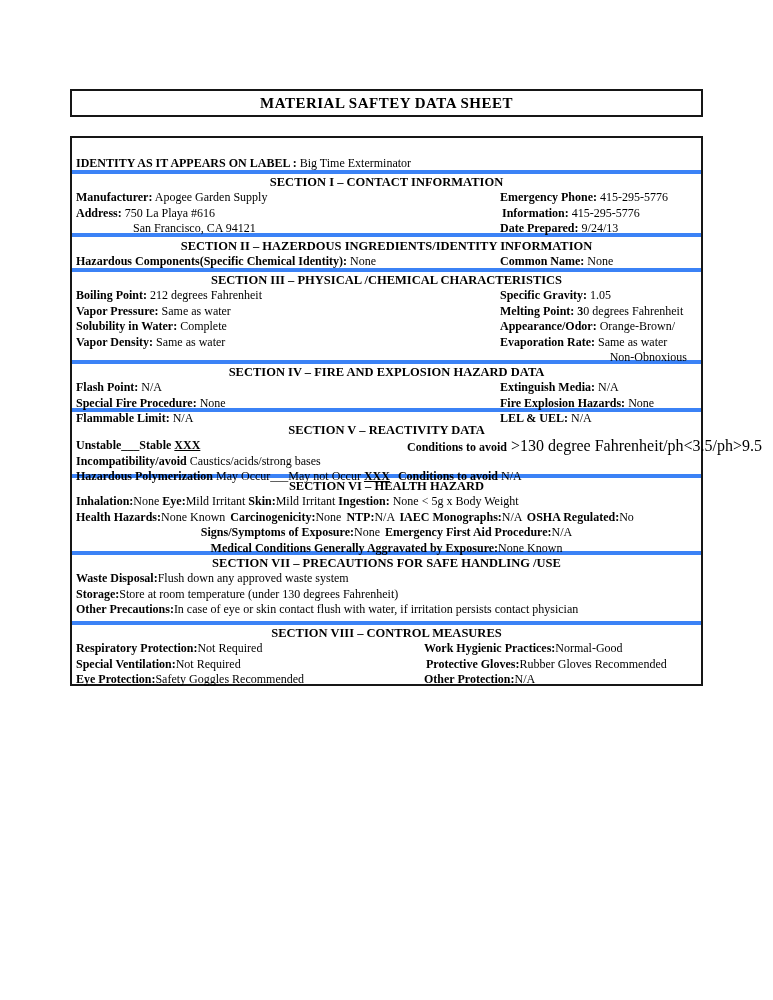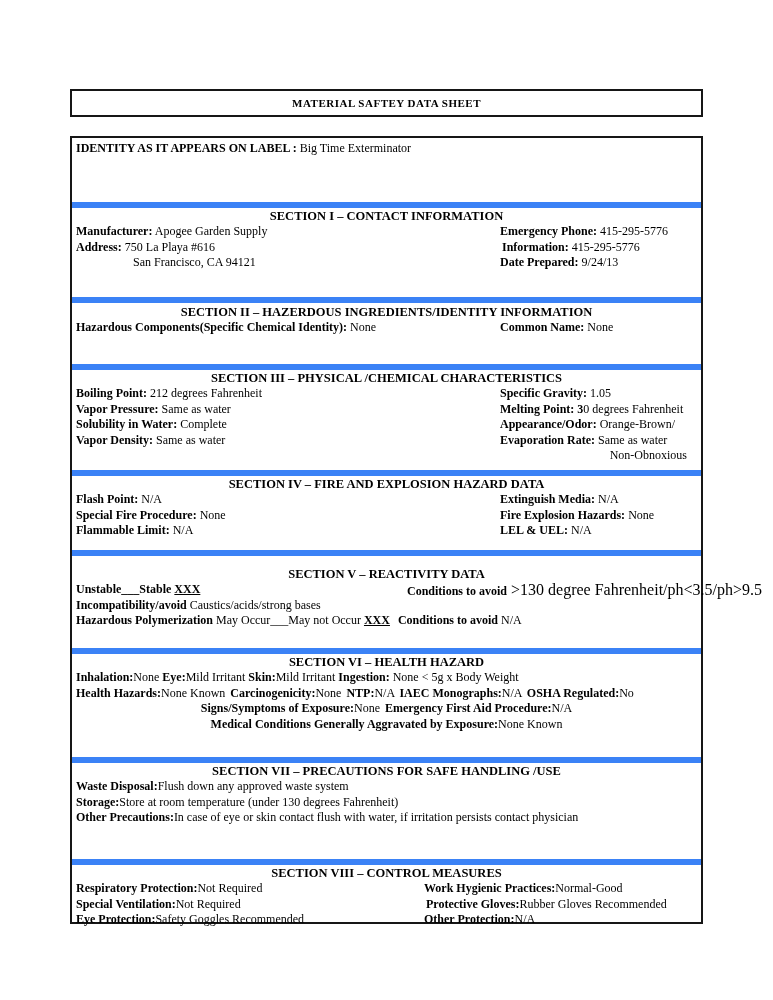--- a/index.html
+++ b/index.html
@@ -1,41 +1,41 @@
 <!DOCTYPE html>
 <html><head>
 <meta charset="utf-8">
 <style>
   html,body{margin:0;padding:0;background:#ffffff;}
   .page{position:relative;width:773px;height:1000px;background:#ffffff;
         font-family:"Liberation Serif", serif;color:#000;}
   .title-box{position:absolute;left:70px;top:89px;width:629px;height:24px;
         border:2px solid #161616;display:flex;align-items:center;justify-content:center;
-        font-weight:bold;font-size:11px;letter-spacing:0.5px;}
+        font-weight:bold;font-size:15px;letter-spacing:0.5px;}
   .msds{position:absolute;left:70px;top:136px;width:629px;border:2px solid #161616;}
   .sec{padding:0 4px;box-sizing:border-box;}
-  .sec + .sec{border-top:6px solid #3b82f6;margin-top:32px;}
+  .sec + .sec{border-top:4px solid #3b82f6;}
   .hdr{text-align:center;font-weight:bold;font-size:12.5px;line-height:16px;white-space:nowrap;}
   .row{position:relative;font-size:12px;line-height:15.5px;white-space:nowrap;}
   .row.center{text-align:center;}
   b{font-weight:bold;}
   .u{text-decoration:underline;}
   .abs{position:absolute;top:0;}
   .r424{left:424px;}
   .r348{left:348px;}
   .r331{left:331px;}
   .right-edge{position:absolute;top:0;right:10px;}
   .indent57{margin-left:57px;}
   .ml2{margin-left:2px;}
   .ml8{margin-left:8px;}
   .small{font-size:16px;}
-  #sec-identity{height:32px;padding-top:3px;}
+  #sec-identity{height:32px;padding-top:18px;}
   #sec-1{height:63px;}
   #sec-2{height:35px;padding-top:1px;}
-  #sec-3{height:74px;}
+  #sec-3{height:92px;}
   #sec-4{height:48px;}
   #sec-5{height:66px;padding-top:10px;}
   #sec-6{height:77px;}
   #sec-7{height:70px;}
   #sec-8{height:63px;}
 </style>
 </head>
 <body>
 
 <div class="page">

